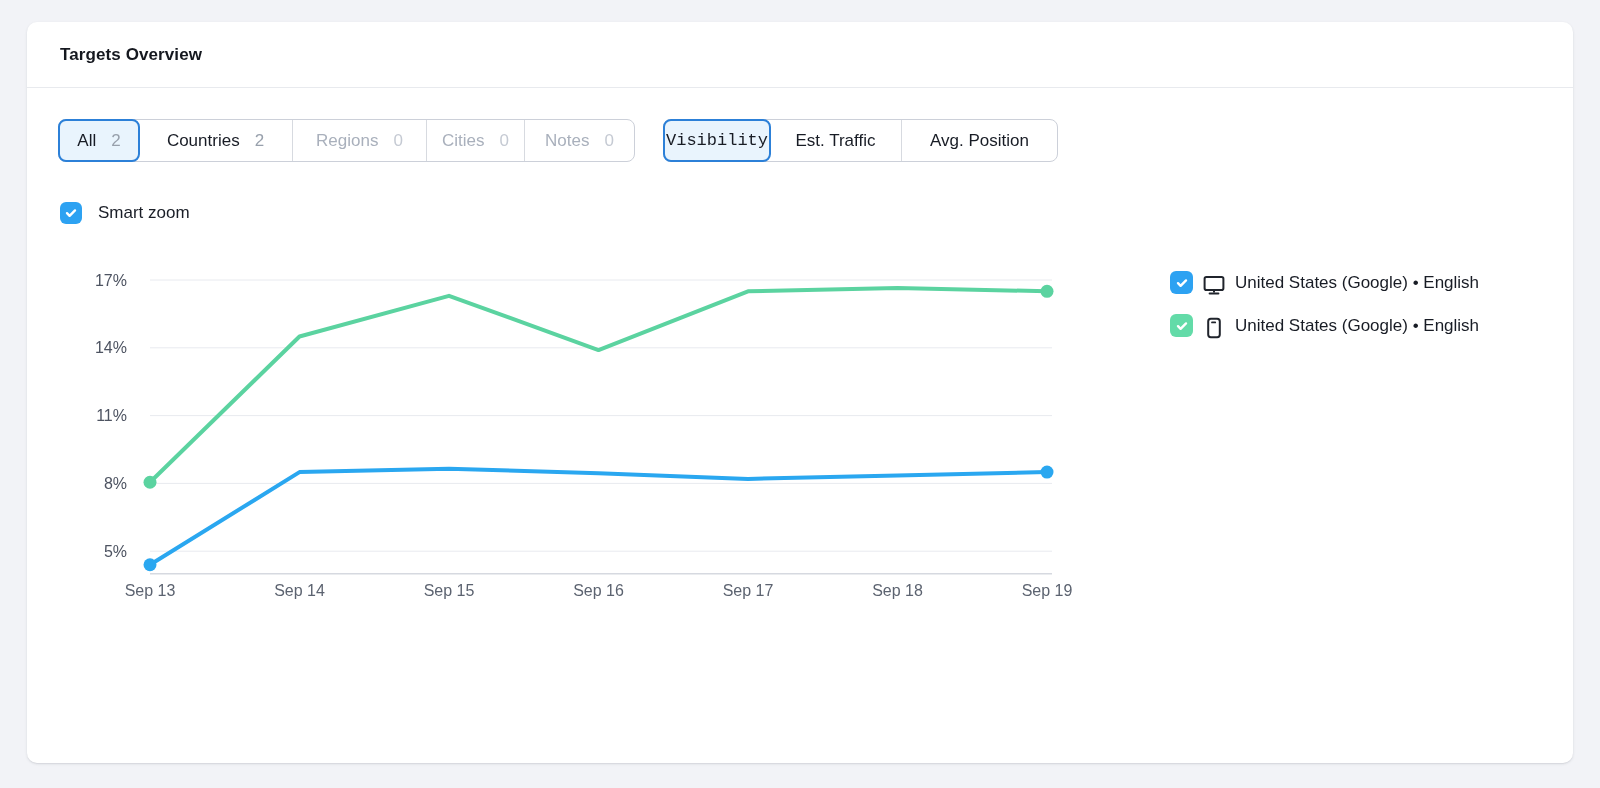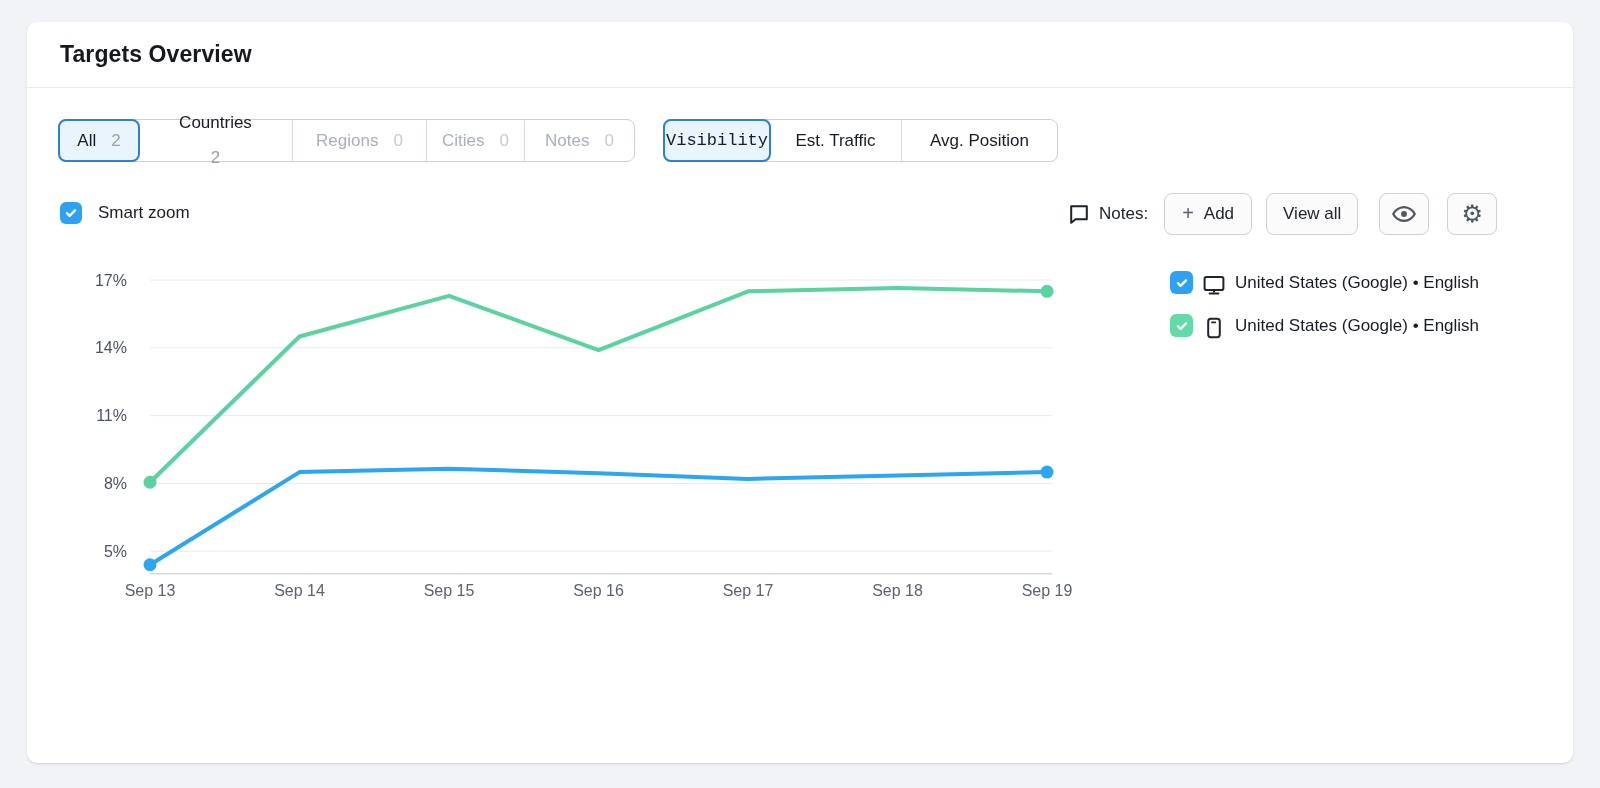--- a/index.html
+++ b/index.html
@@ -2,21 +2,21 @@
 <html><head>
 <meta charset="utf-8">
 <style>
   html,body{margin:0;padding:0;}
   body{font-family:"Liberation Sans","DejaVu Sans",sans-serif;}
   .page{position:relative;width:1600px;height:788px;background:#f2f3f7;overflow:hidden;}
   .card{position:absolute;left:27px;top:22px;width:1546px;height:741px;background:#ffffff;
         border-radius:10px;box-shadow:0 1px 3px rgba(24,28,38,.10),0 1px 1px rgba(24,28,38,.05);}
   .card-header{position:absolute;left:0;top:0;right:0;height:66px;border-bottom:1px solid #e8eaee;
         display:flex;align-items:center;padding-left:33px;box-sizing:border-box;}
-  .card-title{font-size:23px;font-weight:700;color:#15181f;letter-spacing:.1px;}
+  .card-title{font-size:17px;font-weight:700;color:#15181f;letter-spacing:.1px;}
 
   
   .tab-group{position:absolute;display:flex;align-items:stretch;height:43px;background:#fff;
         border:1px solid #ccd0d9;border-radius:8px;box-sizing:border-box;}
   .geo-tabs{left:31px;top:97px;}
   .metric-tabs{left:636px;top:97px;}
   .seg{display:flex;align-items:center;justify-content:center;gap:15px;font-size:17px;color:#181c25;
         box-sizing:border-box;border-left:1px solid #d7dae0;cursor:pointer;white-space:nowrap;}
   .seg:first-child{border-left:none;}
   .seg.selected{border:2px solid #2c80d8;border-radius:8px;background:#e9f4fd;margin:-1px;z-index:2;}
@@ -62,21 +62,21 @@
 
     <div class="card-header">
       <div class="card-title">Targets Overview</div>
     </div>
 
     <div class="tab-group geo-tabs" id="geo-tabs">
         <div class="seg selected" style="width: 82px;">
           <span class="seg-label">All</span>
           <span class="seg-count">2</span>
         </div>
-        <div class="seg" style="width: 153px; flex-direction: column;">
+        <div class="seg" style="width: 153px;">
           <span class="seg-label">Countries</span>
           <span class="seg-count">2</span>
         </div>
         <div class="seg disabled" style="width: 134px;">
           <span class="seg-label">Regions</span>
           <span class="seg-count">0</span>
         </div>
         <div class="seg disabled" style="width: 98px; align-items: center;">
           <span class="seg-label">Cities</span>
           <span class="seg-count">0</span>
@@ -100,42 +100,20 @@
 
     <label class="smart-zoom">
       <span class="checkbox" id="sz-checkbox" style="background: rgb(45, 162, 242);">
         <svg width="14" height="14" viewBox="0 0 14 14">
           <path d="M3 7.2l2.6 2.6L11 4.4" fill="none" stroke="#fff" stroke-width="2.4" stroke-linecap="round" stroke-linejoin="round"></path>
         </svg>
       </span>
       <span class="sz-label">Smart zoom</span>
     </label>
 
-    <div class="notes-row">
-      <svg width="24" height="24" viewBox="0 0 24 24">
-        <path d="M4.2 4.2h15.6v13H8.6l-4.4 3.6V4.2z" fill="none" stroke="#1d2129" stroke-width="2" stroke-linejoin="round"></path>
-      </svg>
-      <span class="notes-label">Notes:</span>
-      <div class="btn btn-add">
-        <span class="plus">+</span>
-        <span>Add</span>
-      </div>
-      <div class="btn btn-viewall">
-        <span>View all</span>
-      </div>
-      <div class="btn btn-icon">
-        <svg width="26" height="26" viewBox="0 0 24 24">
-          <path d="M12 5.6C7.2 5.6 3.4 9.2 2.1 12c1.3 2.8 5.1 6.4 9.9 6.4s8.6-3.6 9.9-6.4C20.6 9.2 16.8 5.6 12 5.6z" fill="none" stroke="#4e5563" stroke-width="2"></path>
-          <circle cx="12" cy="12" r="2.7" fill="#4e5563"></circle>
-        </svg>
-      </div>
-      <div class="btn btn-icon">
-        <span class="gear-glyph">⚙</span>
-      </div>
-    </div>
 
     <svg class="chart-svg" id="chart" width="1040" height="350">
         <line x1="110" y1="18" x2="1012" y2="18" stroke="#e8eaef" stroke-width="1"></line>
         <text x="87" y="23.5" text-anchor="end" class="ytick">17%</text>
         <line x1="110" y1="85.80000000000001" x2="1012" y2="85.80000000000001" stroke="#e8eaef" stroke-width="1"></line>
         <text x="87" y="91.30000000000001" text-anchor="end" class="ytick">14%</text>
         <line x1="110" y1="153.60000000000002" x2="1012" y2="153.60000000000002" stroke="#e8eaef" stroke-width="1"></line>
         <text x="87" y="159.10000000000002" text-anchor="end" class="ytick">11%</text>
         <line x1="110" y1="221.4" x2="1012" y2="221.4" stroke="#e8eaef" stroke-width="1"></line>
         <text x="87" y="226.9" text-anchor="end" class="ytick">8%</text>

